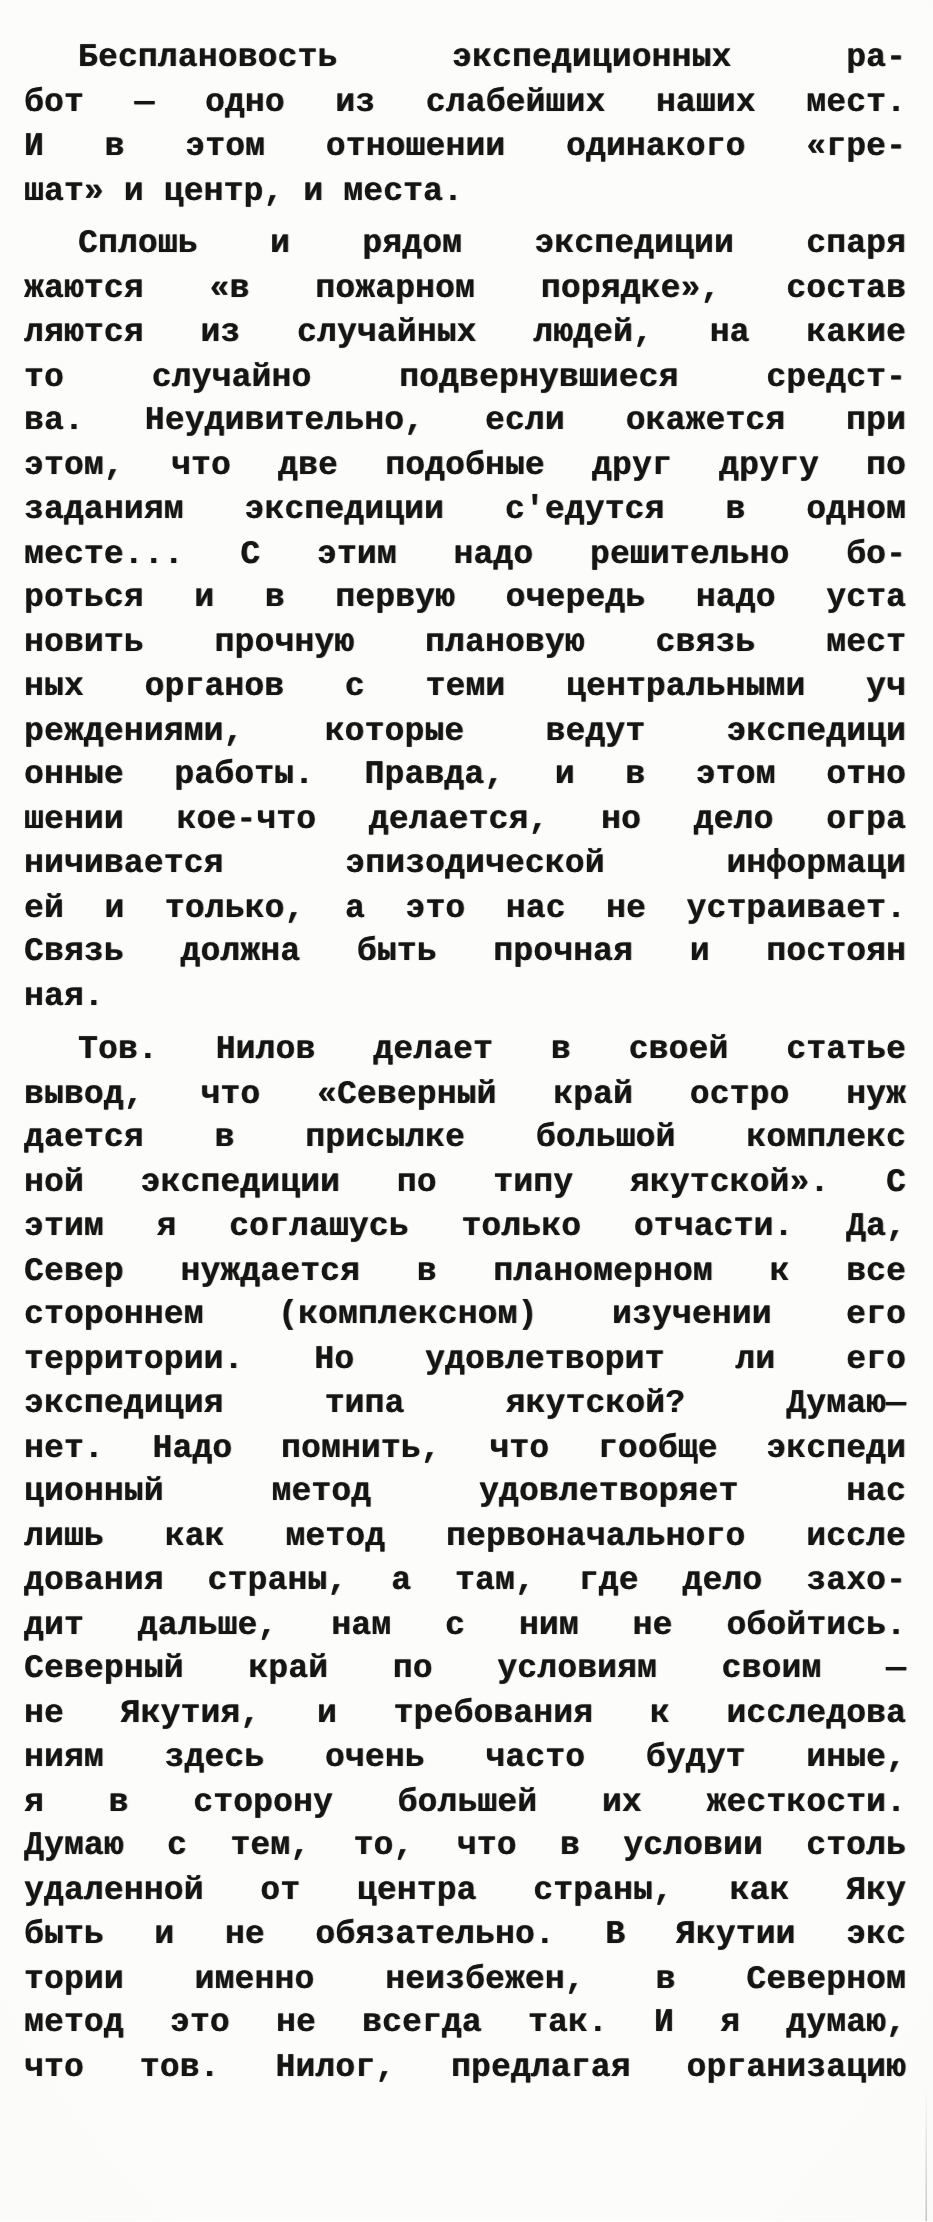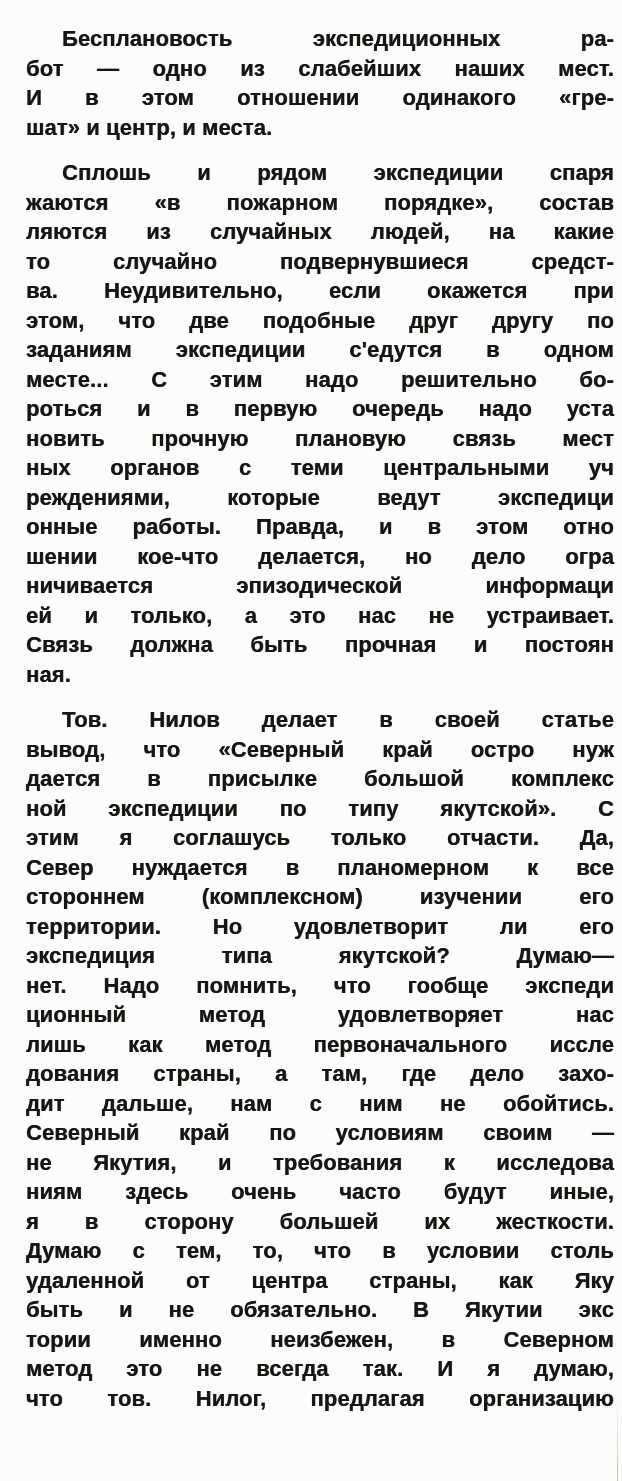--- a/index.html
+++ b/index.html
@@ -9,33 +9,33 @@
   }
   .scan-page {
     position: relative;
     width: 622px;
     height: 1481px;
     box-sizing: border-box;
     overflow: hidden;
     background:
       radial-gradient(ellipse 120% 100% at 50% 45%, rgba(255,255,255,0) 60%, rgba(190,190,185,0.10) 100%),
       #fcfcfa;
-    font-family: Liberation Sans, sans-serif;
+    font-family: Liberation Mono, monospace;
     font-weight: 700;
     color: #151514;
-    padding: 24px 16px 0 26px;
+    padding: 24px 16px 0 16px;
   }
   .article {
     width: 588px;
   }
   .para {
     margin: 0;
   }
   .para + .para {
-    margin-top: 16px;
+    margin-top: 6px;
   }
   .line {
     font-size: 22px;
     line-height: 29.5px;
     white-space: nowrap; 
     white-space: normal;
     text-align: justify;
     text-align-last: justify;
     text-justify: inter-word;
     letter-spacing: 0.1px;

